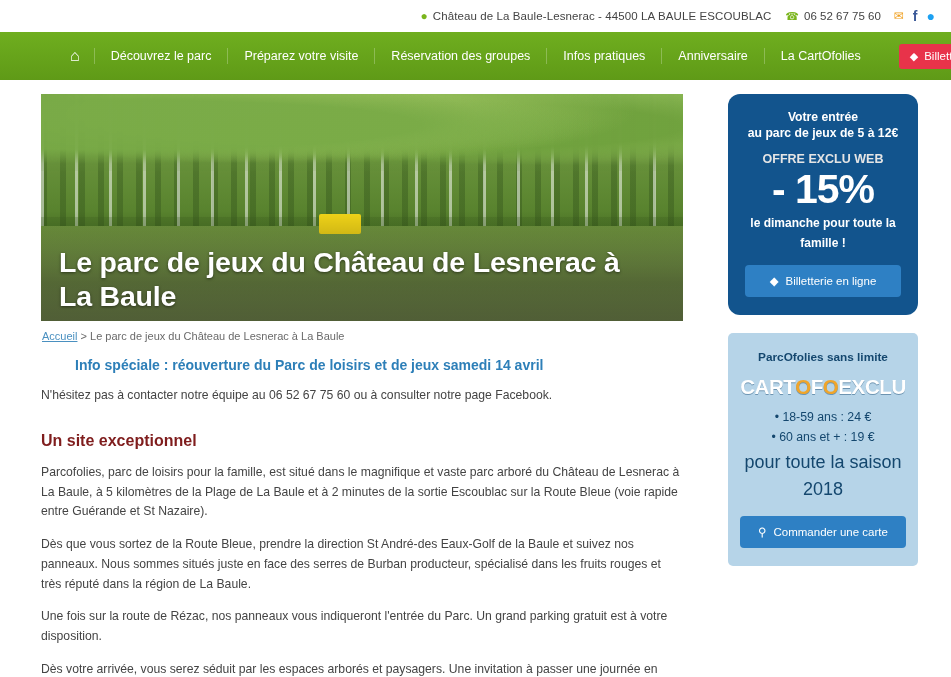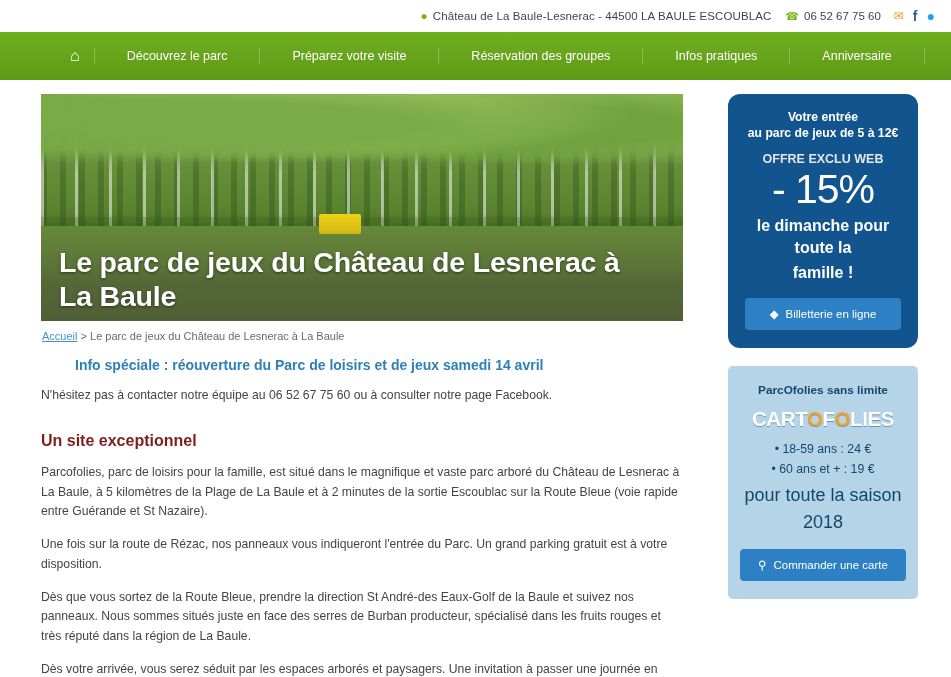--- a/index.html
+++ b/index.html
@@ -62,21 +62,21 @@
     color: #ffffff;
     font-size: 12.5px;
     position: relative;
   }
   .nav .home-ico {
     font-size: 16px;
     margin-right: 14px;
     color: #fff;
   }
   .nav .item {
-    padding: 0 32px;
+    padding: 0 16px;
     color: #ffffff;
     white-space: nowrap;
     position: relative;
     border-left: 1px solid rgba(255,255,255,0.25);
     line-height: 16px;
   }
   .nav .item.first { border-left: 1px solid rgba(255,255,255,0.25); }
   .nav .ticket-btn {
     margin-left: 22px;
     background: #e8334a;
@@ -213,25 +213,25 @@
   .card-blue .l1 {
     font-size: 12.2px; font-weight: bold; line-height: 1.35;
   }
   .card-blue .l2 {
     font-size: 12.2px; font-weight: bold; line-height: 1.35;
   }
   .card-blue .offer {
     font-size: 12.5px; font-weight: bold; margin-top: 10px; color: #e5e5e5;
   }
   .card-blue .pct {
-    font-size: 41px; font-weight: normal; line-height: 1.05; margin-top: 2px;
+    font-size: 41px; font-weight: bold; line-height: 1.05; margin-top: 2px;
     letter-spacing: -1px;
   }
   .card-blue .sub {
-    font-size: 16px; font-weight: bold; line-height: 1.35; margin-top: 4px;
+    font-size: 12px; font-weight: bold; line-height: 1.35; margin-top: 4px;
   }
   .btn-light {
     margin: 14px auto 0 auto;
     display: flex; align-items: center; justify-content: center; gap: 7px;
     background: #2e80c4;
     color: #ffffff;
     border: none;
     border-radius: 4px;
     font-size: 11.5px;
     font-family: "Liberation Sans", sans-serif;
@@ -340,22 +340,22 @@
         <span>&gt;</span>
         <span>Le parc de jeux du Château de Lesnerac à La Baule</span>
       </div>
 
       <div class="info-special">Info spéciale : réouverture du Parc de loisirs et de jeux samedi 14 avril</div>
       <div class="para">N'hésitez pas à contacter notre équipe au 06 52 67 75 60 ou à consulter notre page Facebook.</div>
 
       <div class="section-title">Un site exceptionnel</div>
 
       <div class="para">Parcofolies, parc de loisirs pour la famille, est situé dans le magnifique et vaste parc arboré du Château de Lesnerac à La Baule, à 5 kilomètres de la Plage de La Baule et à 2 minutes de la sortie Escoublac sur la Route Bleue (voie rapide entre Guérande et St Nazaire).</div>
+      <div class="para">Dès que vous sortez de la Route Bleue, prendre la direction St André-des Eaux-Golf de la Baule et suivez nos panneaux. Nous sommes situés juste en face des serres de Burban producteur, spécialisé dans les fruits rouges et très réputé dans la région de La Baule.</div>
       <div class="para">Une fois sur la route de Rézac, nos panneaux vous indiqueront l'entrée du Parc. Un grand parking gratuit est à votre disposition.</div>
-      <div class="para">Dès que vous sortez de la Route Bleue, prendre la direction St André-des Eaux-Golf de la Baule et suivez nos panneaux. Nous sommes situés juste en face des serres de Burban producteur, spécialisé dans les fruits rouges et très réputé dans la région de La Baule.</div>
       <div class="para">Dès votre arrivée, vous serez séduit par les espaces arborés et paysagers. Une invitation à passer une journée en famille au coeur d'un lieu naturel d'exception à 10 minutes des plages de la Baule.</div>
 
     </div>
 
     <div class="side-col">
 
       <div class="card-blue">
         <div class="l1">Votre entrée</div>
         <div class="l2">au parc de jeux de 5 à 12€</div>
         <div class="offer">OFFRE EXCLU WEB</div>
@@ -363,21 +363,21 @@
         <div class="sub">le dimanche pour toute la</div>
         <div class="sub">famille !</div>
         <button class="btn-light">
           <span>◆</span>
           <span>Billetterie en ligne</span>
         </button>
       </div>
 
       <div class="card-lblue">
         <div class="t1">ParcOfolies sans limite</div>
-        <div class="logo-carto"><span>CART</span><span class="o">O</span><span>F</span><span class="o">O</span><span>LIES</span></div>
+        <div class="logo-carto"><span>CART</span><span class="o">O</span><span>F</span><span class="o">O</span><span>EXCLU</span></div>
         <div class="price">
           <div class="row">• 18-59 ans : 24 €</div>
           <div class="row">• 60 ans et + : 19 €</div>
         </div>
         <div class="season">pour toute la saison 2018</div>
         <button class="btn-order">
           <span>⚲</span>
           <span>Commander une carte</span>
         </button>
       </div>

